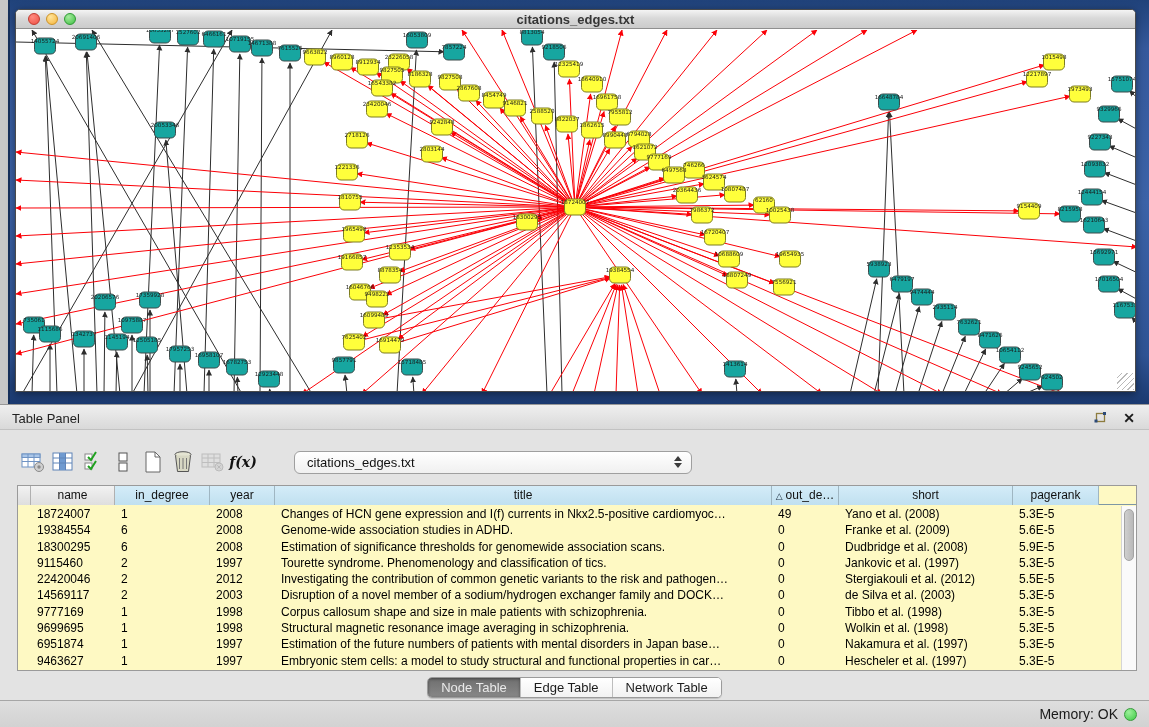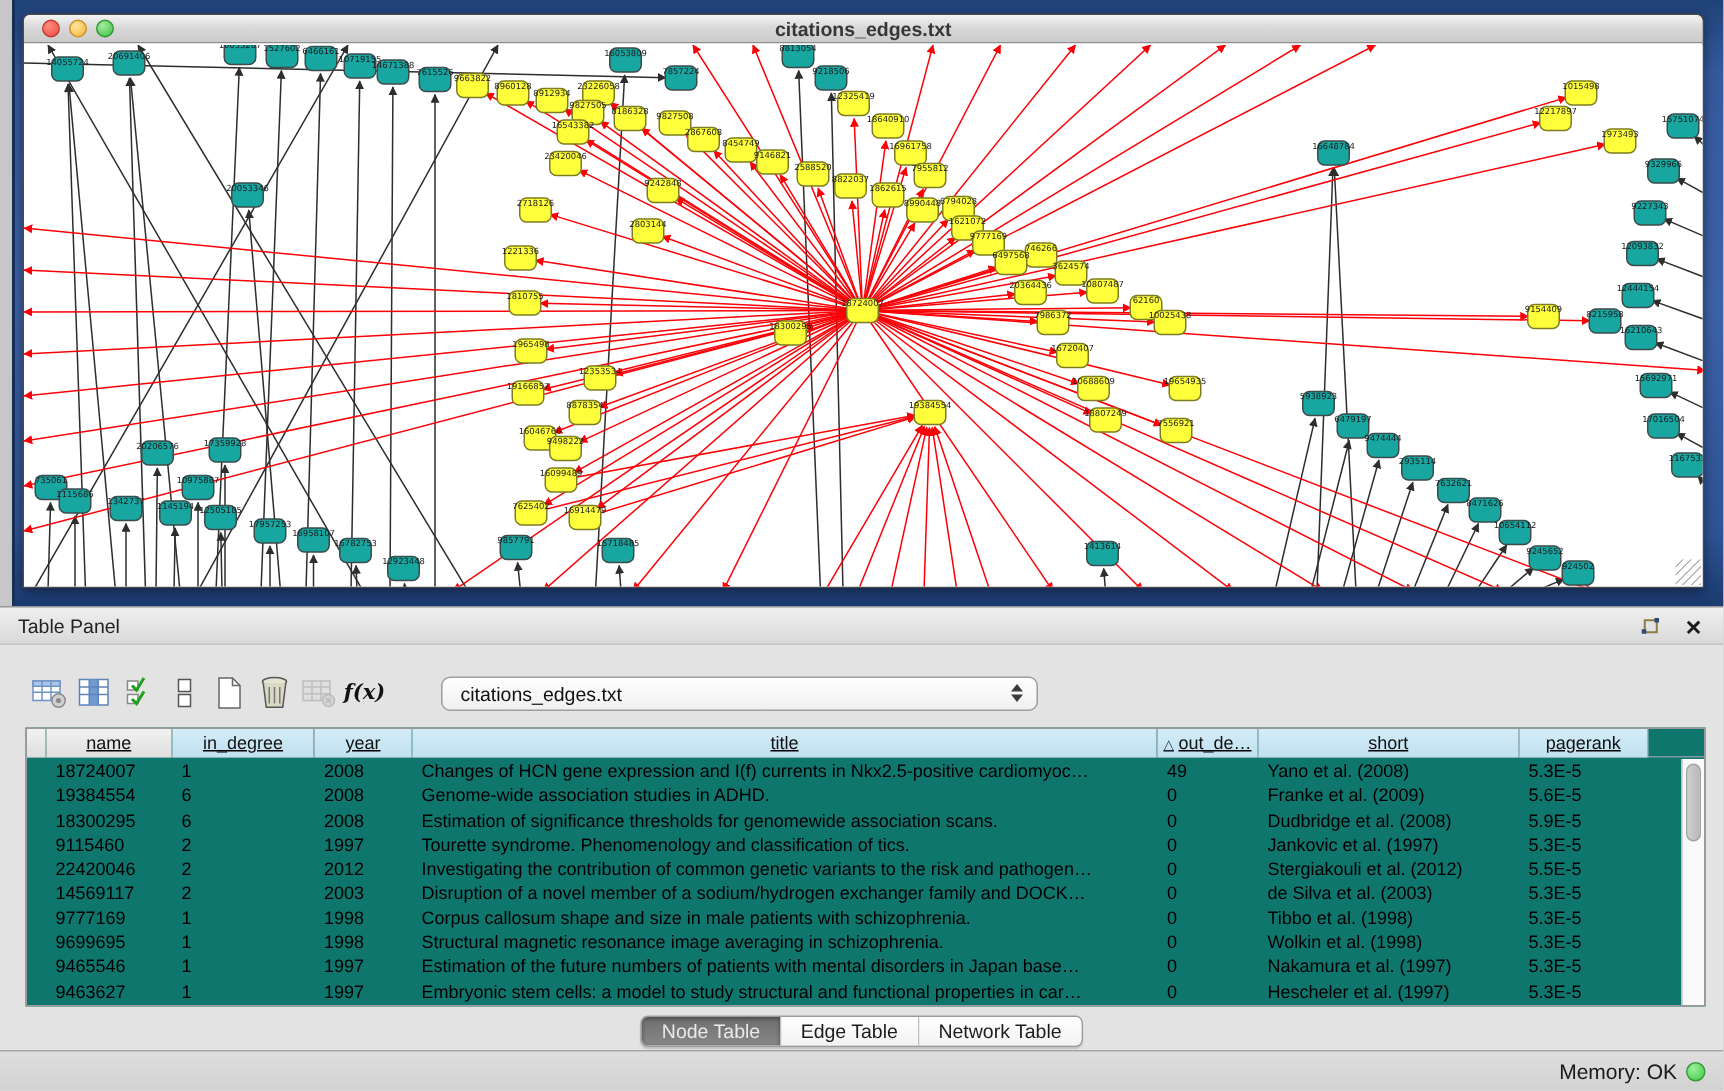--- a/index.html
+++ b/index.html
@@ -43,21 +43,21 @@
   .fx { font-family:"DejaVu Serif", serif; font-style:italic; font-weight:700; font-size:14px; color:#111; }
   .combo { margin-left:36px; width:398px; height:23px; border:1px solid #9f9f9f; border-radius:6px;
     background:linear-gradient(#ffffff,#f0f0f0); display:flex; align-items:center; position:relative;
     font-size:13px; color:#111; padding-left:12px; }
   .combo .arrows { position:absolute; right:9px; top:4px; }
   .combo .arrows i { display:block; width:0; height:0; border-left:4px solid transparent; border-right:4px solid transparent; }
   .combo .arrows i.up { border-bottom:5px solid #3c3c3c; margin-bottom:2px; }
   .combo .arrows i.dn { border-top:5px solid #3c3c3c; }
 
   .tbl { position:absolute; left:17px; right:12px; top:81px; bottom:56px;
-    background:#0f766e; border:1px solid #9a9a9a; overflow:hidden;text-decoration:underline; }
+    background:#fef9c3; border:1px solid #9a9a9a; overflow:hidden; }
   .thead { display:flex; height:19px; border-bottom:1px solid #7d97a5; }
   .th { height:19px; font-size:12px; color:#111; text-align:center; line-height:18px;
     background:linear-gradient(#d4ecf8,#c0e0f0); border-right:1px solid #9fb6c2;
     overflow:hidden; white-space:nowrap; flex:none; }
   .th.plain { background:linear-gradient(#f2f2f2,#dedede); border-right:1px solid #b0b0b0; }
   .th .sort { font-size:9px; margin-right:3px; color:#234; }
   .tbody { position:absolute; left:0; right:15px; top:20px; bottom:0; }
   .trow { display:flex; height:16.3px; line-height:16.3px; font-size:12px; color:#000; white-space:nowrap; }
   .td { padding-left:6px; overflow:hidden; flex:none; }
   .vscroll { position:absolute; right:0; top:20px; bottom:0; width:15px;
@@ -843,21 +843,21 @@
             <div class="td" style="width: 84px;">9699695</div>
             <div class="td" style="width: 95px;">1</div>
             <div class="td" style="width: 65px;">1998</div>
             <div class="td" style="width: 497px;">Structural magnetic resonance image averaging in schizophrenia.</div>
             <div class="td" style="width: 67px;">0</div>
             <div class="td" style="width: 174px;">Wolkin et al. (1998)</div>
             <div class="td" style="width: 86px;">5.3E-5</div>
           </div>
           <div class="trow">
             <div class="td" style="width: 13px;"></div>
-            <div class="td" style="width: 84px;">9465546</div>
+            <div class="td" style="width: 84px;">6951874</div>
             <div class="td" style="width: 95px;">1</div>
             <div class="td" style="width: 65px;">1997</div>
             <div class="td" style="width: 497px;">Estimation of the future numbers of patients with mental disorders in Japan base…</div>
             <div class="td" style="width: 67px;">0</div>
             <div class="td" style="width: 174px;">Nakamura et al. (1997)</div>
             <div class="td" style="width: 86px;">5.3E-5</div>
           </div>
           <div class="trow">
             <div class="td" style="width: 13px;"></div>
             <div class="td" style="width: 84px;">9463627</div>

